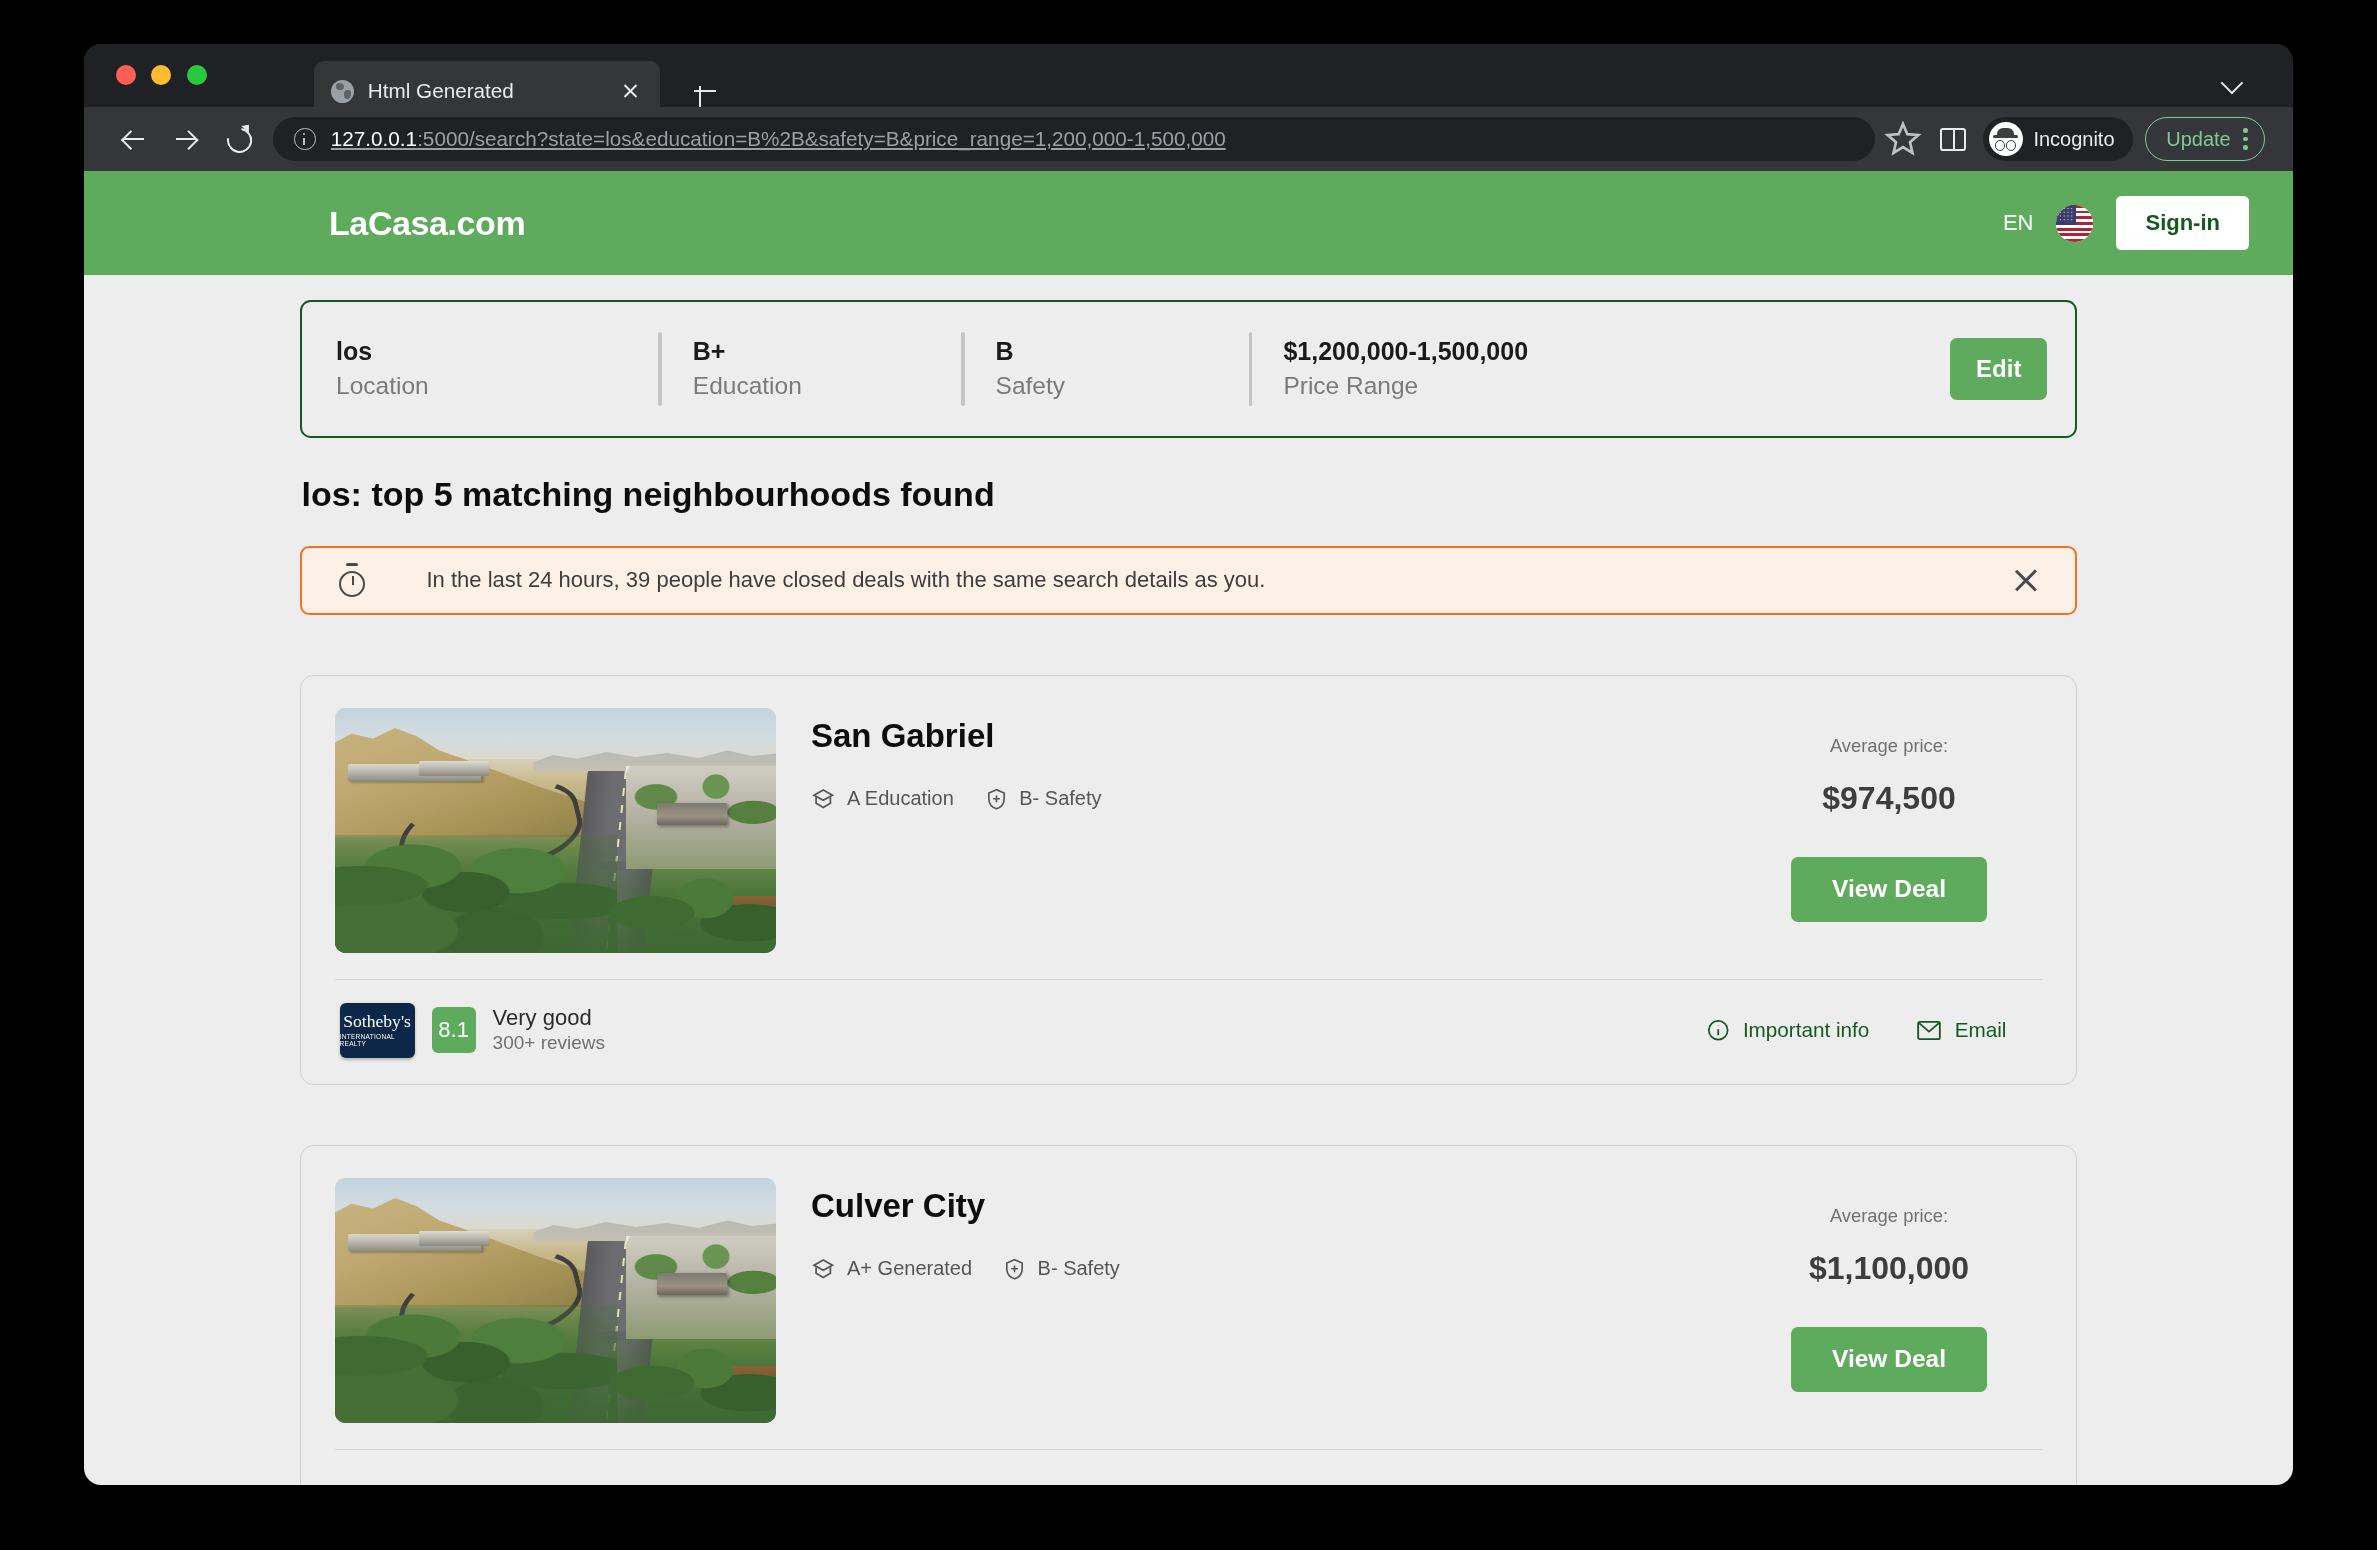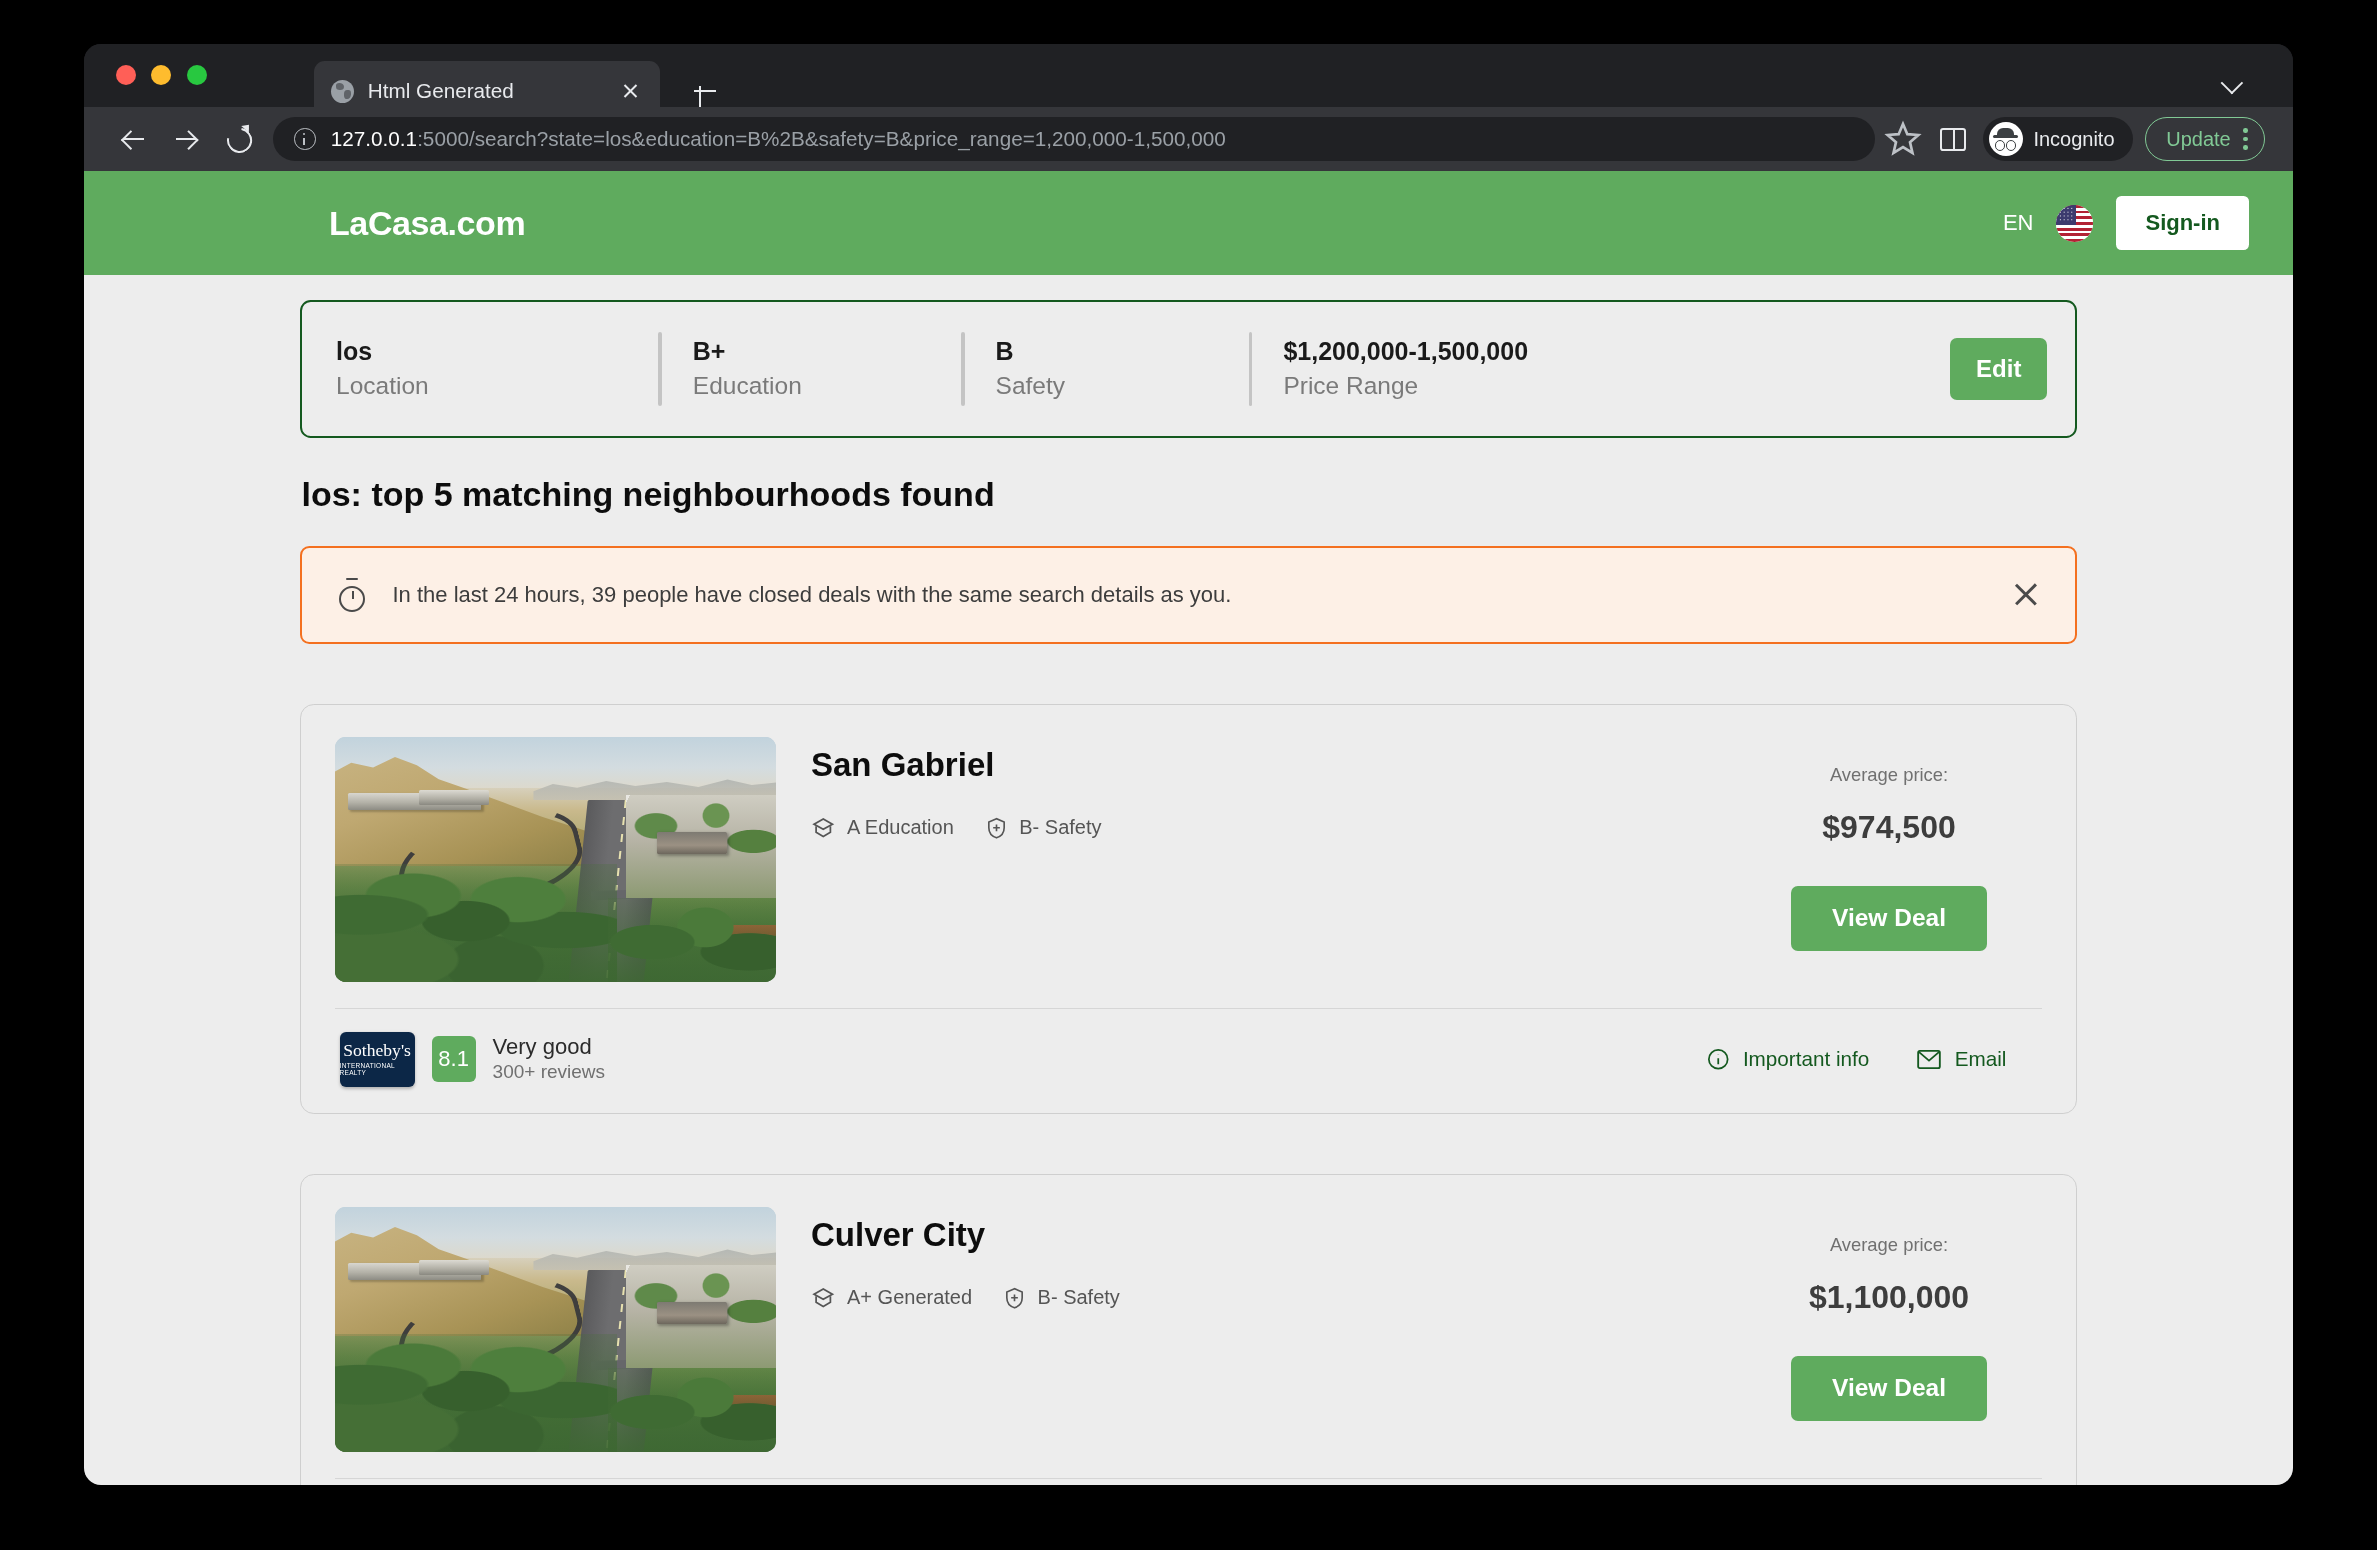--- a/index.html
+++ b/index.html
@@ -224,20 +224,21 @@
     content: "";
     position: absolute;
     left: 8px; top: 8.4px;
     width: 2px; height: 7.7px;
     background: #bdc1c6;
   }
   .url-text {
     font-size: 20.7px;
     color: #9aa0a6;
     white-space: nowrap;
+    text-decoration: underline;
   }
   .url-text .host { color: #ffffff; }
 
   .star-icon {
     width: 40px; height: 40px;
     position: relative;
     flex: none;
     margin-right: 10.7px;
     color: #bdc1c6;
   }
@@ -477,27 +478,28 @@
   .results-heading {
     font-size: 34px;
     font-weight: bold;
     color: #0d0d0d;
     margin: 37px 0 0 1.5px;
   }
 
   
   .alert-banner {
     margin-top: 32px;
-    height: 98px;
+    height: 69px;
     background: #fdf0e6;
     border: 2.3px solid #f4701f;
     border-radius: 9.2px;
     display: flex;
     align-items: center;
     padding: 0 31px 0 35px;
+    gap: 34px;
   }
   .timer-icon {
     width: 31px; height: 34px;
     position: relative;
     flex: none;
     margin-right: 24.5px;
   }
   .timer-icon .body {
     position: absolute;
     left: 2.3px; bottom: 0;

